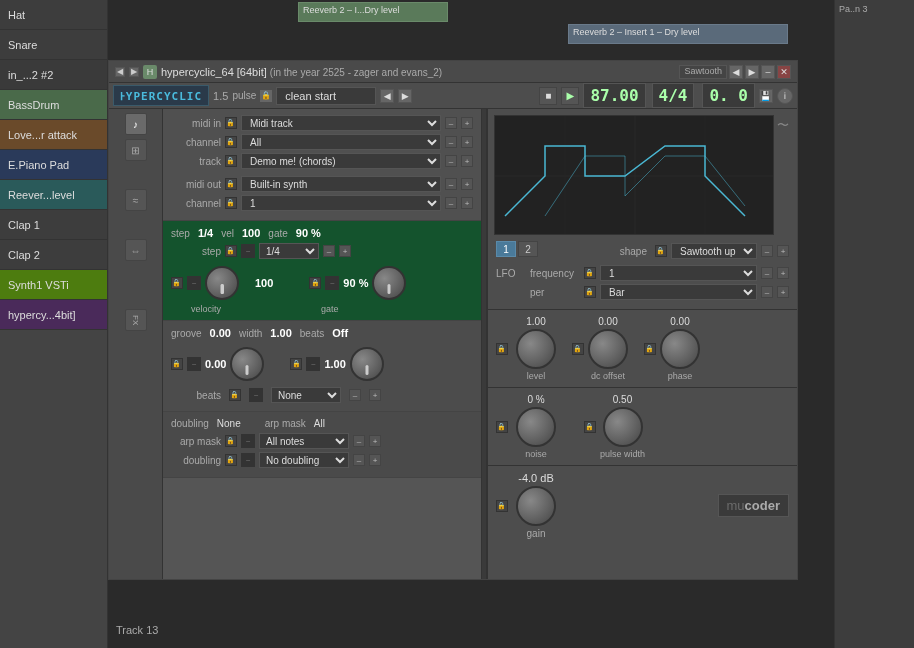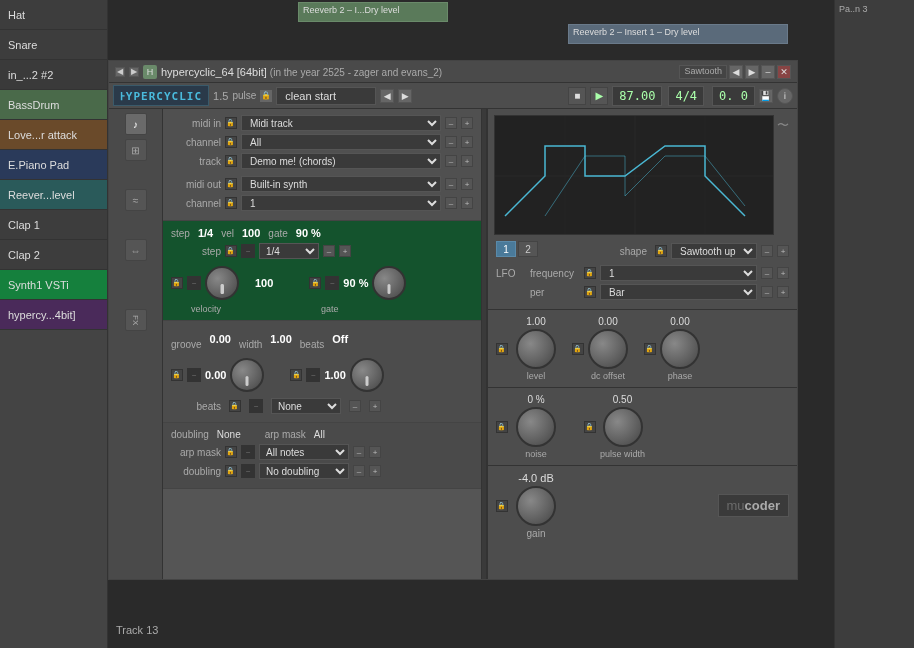--- a/index.html
+++ b/index.html
@@ -39,21 +39,21 @@
       border-bottom: 1px solid #333;
       font-size: 11px;
       color: #ddd;
       background: #3d3d3d;
     }
     .track-label.green { background: #4a6a4a; }
     .track-label.dark { background: #3a3a3a; }
     .track-label.orange { background: #6a4a2a; }
     .track-label.teal { background: #2a5a5a; }
     .track-label.blue { background: #2a3a5a; }
-    .track-label.red { background: #15803d; }
+    .track-label.red { background: #4d7c0f; }
     .track-label.purple { background: #4a2a5a; }
 
     
     .daw-patterns {
       position: absolute;
       top: 0; left: 108px; right: 0; bottom: 0;
       background: #2a2a2a;
     }
 
     .pattern-block {
@@ -205,22 +205,23 @@
       font-size: 10px;
       cursor: pointer;
       color: #ddd;
     }
 
     .bpm-box {
       background: #3a3a3a;
       border: 1px solid #555;
       padding: 2px 6px;
       color: #aaffaa;
-      font-size: 12px;
+      font-size: 16px;
       font-family: monospace;
+      font-weight: bold;
     }
 
     .info-btn {
       width: 16px;
       height: 16px;
       border-radius: 50%;
       background: #666;
       border: 1px solid #555;
       display: flex;
       align-items: center;
@@ -405,21 +406,21 @@
       background: #4c4c4c;
     }
 
     .groove-info-row {
       display: flex;
       align-items: center;
       gap: 8px;
       margin-bottom: 4px;
     }
 
-    .groove-val-label { color: #aaa; font-size: 10px; margin-top: 12px; }
+    .groove-val-label { color: #aaa; font-size: 10px; }
     .groove-val { color: #fff; font-size: 11px; font-weight: bold; }
 
     
     .doubling-section {
       background: #4a4a4a;
     }
 
     
     .right-panel {
       width: 310px;

